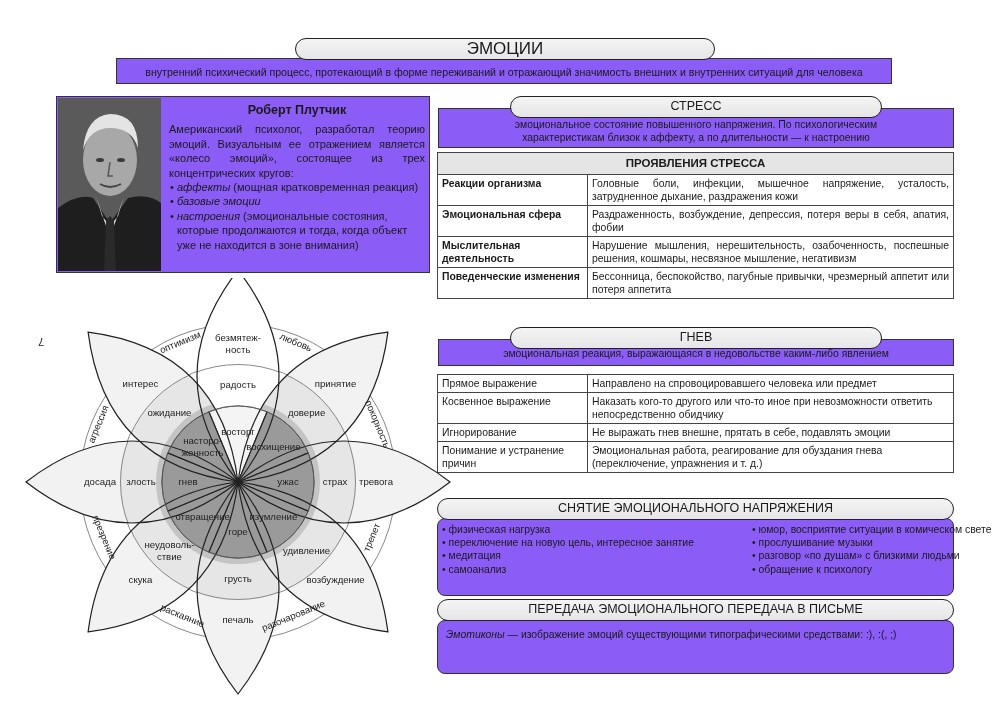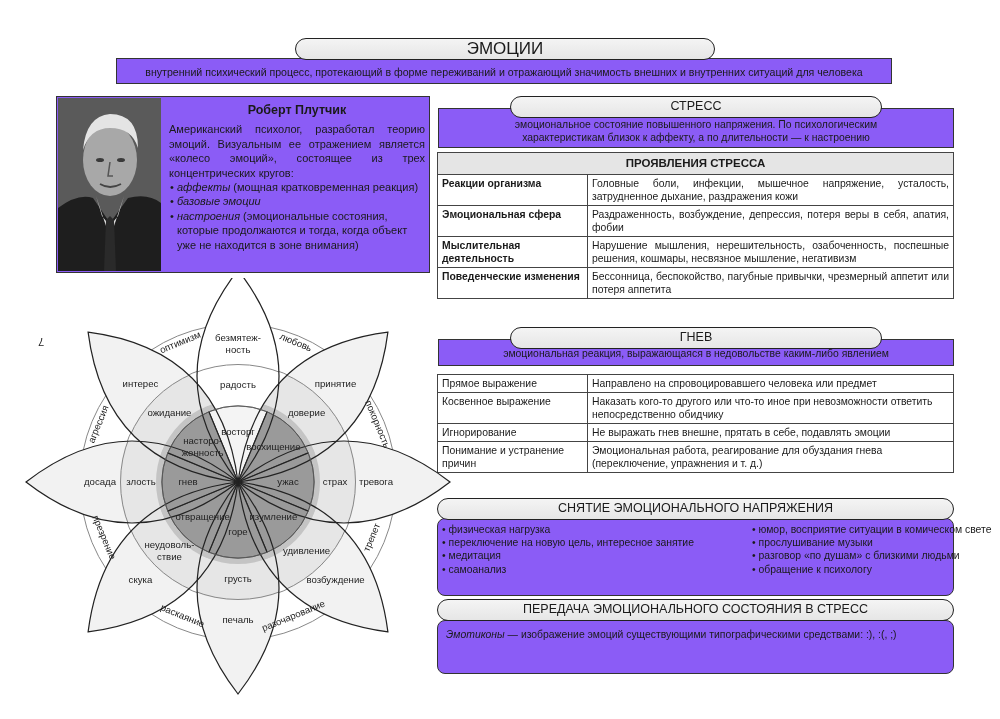--- a/index.html
+++ b/index.html
@@ -149,21 +149,21 @@
     <div class="bullet-li">• <span>самоанализ</span></div>
   </div>
   <div class="relief-col" id="relief-col-2">
     <div class="bullet-li">• <span>юмор, восприятие ситуации в комическом свете</span></div>
     <div class="bullet-li">• <span>прослушивание музыки</span></div>
     <div class="bullet-li">• <span>разговор «по душам» с близкими людьми</span></div>
     <div class="bullet-li">• <span>обращение к психологу</span></div>
   </div>
 </div>
 
-<div class="pill sec-pill" id="letter-pill">ПЕРЕДАЧА ЭМОЦИОНАЛЬНОГО СОСТОЯНИЯ В СТРЕСС</div>
+<div class="pill sec-pill" id="letter-pill">ПЕРЕДАЧА ЭМОЦИОНАЛЬНОГО ПЕРЕДАЧА В ПИСЬМЕ</div>
 <div class="boxline" id="letter-box">
   <div><span class="it">Эмотиконы</span><span> — изображение эмоций существующими типографическими средствами: :), :(, ;)</span></div>
 </div>
 
 <svg id="wheel" viewBox="0 0 480 441">
     <defs>
       <clipPath id="pclip0">
         <path d="M228,204 Q310,98 228,-8 Q146,98 228,204 Z"></path>
       </clipPath>
       <clipPath id="pclip1">

